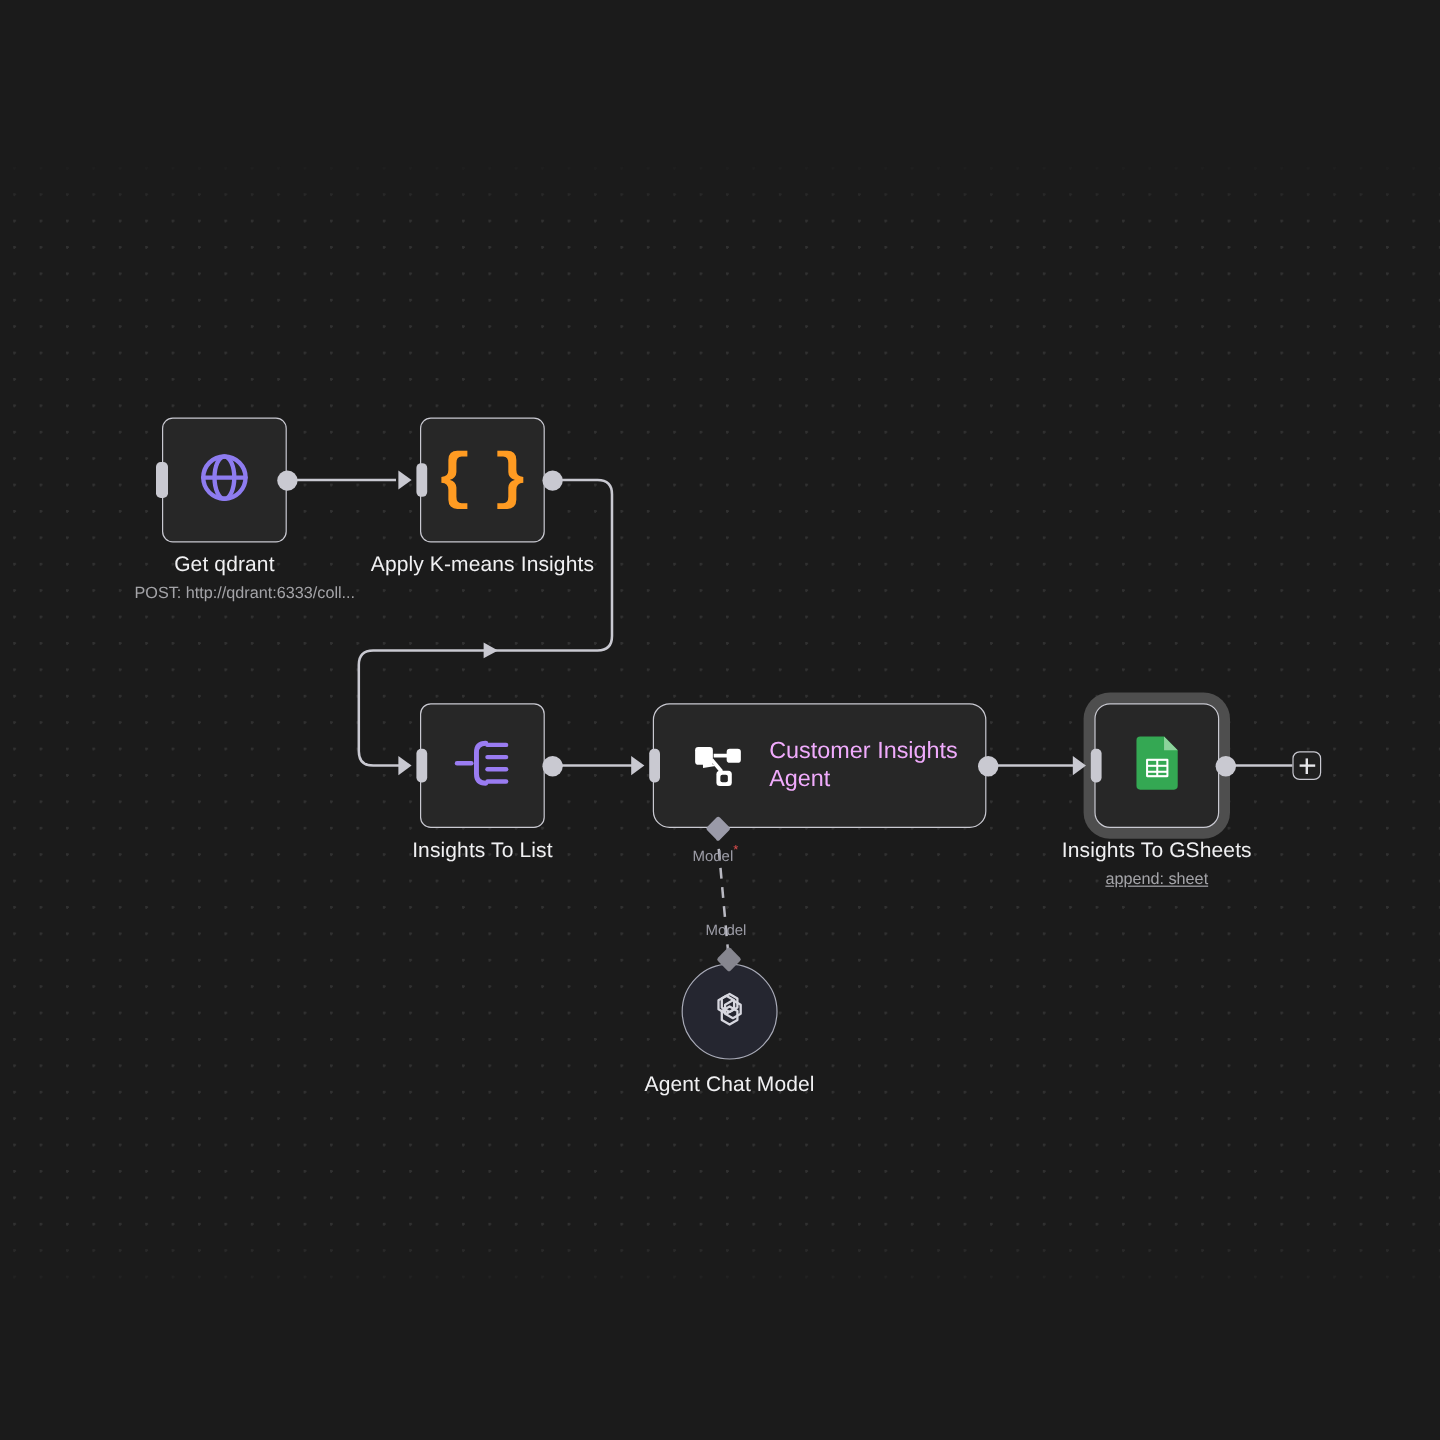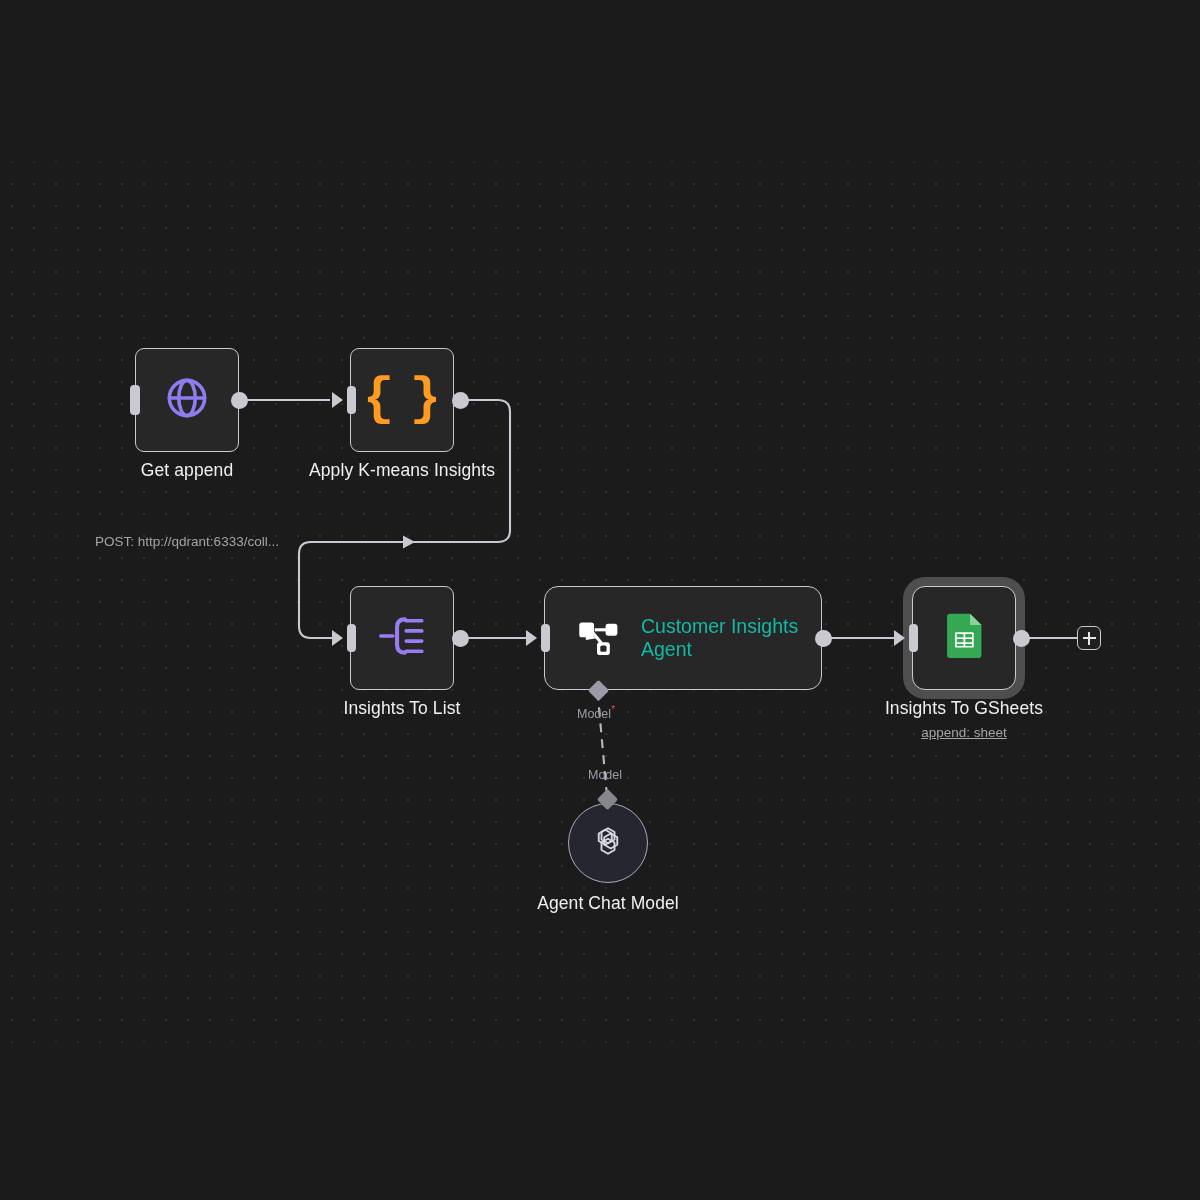--- a/index.html
+++ b/index.html
@@ -183,21 +183,21 @@
     background: #e6e6ea;
   }
   #add-node-button .plus-h { width: 13px; height: 2.4px; }
   #add-node-button .plus-v { width: 2.4px; height: 13px; }
 
   
   .icon-globe   { color: #8e7cf0; }
   .icon-code    { color: #ff9b22; font-size: 52px; font-weight: 700;
                   font-family: "Liberation Mono", monospace; line-height: 1; letter-spacing: -2px; }
   .icon-split   { color: #9a7cf2; }
-  .agent-title  { color: #14b8a6; font-size: 19.5px; line-height: 1.17; max-width: 170px; }
+  .agent-title  { color: #f0abfc; font-size: 19.5px; line-height: 1.17; max-width: 170px; }
 </style>
 </head>
 <body>
 
 <div id="canvas">
 
   <div id="dot-grid"></div>
 
   <svg id="edges" viewBox="0 0 1200 1200" width="1200" height="1200">
     <defs>
@@ -226,22 +226,22 @@
     <span class="icon-globe">
       <svg width="46" height="46" viewBox="0 0 24 24" fill="none" stroke="currentColor" stroke-width="1.9" stroke-linecap="round">
         <circle cx="12" cy="12" r="9.2"></circle>
         <line x1="2.8" y1="12" x2="21.2" y2="12"></line>
         <ellipse cx="12" cy="12" rx="4.3" ry="9.2"></ellipse>
       </svg>
     </span>
   </div>
   <div class="port-stub" style="left:130px; top:385px;"></div>
   <div class="port-out" style="left:231px; top:391.5px;"></div>
-  <div class="node-label" style="left:135px; top:460px; width:104px;">Get append</div>
-  <div class="node-sublabel" style="left:35px; top:486px; width:304px;margin-top:48px;">POST: http://qdrant:6333/coll...</div>
+  <div class="node-label" style="left:135px; top:460px; width:104px;">Get qdrant</div>
+  <div class="node-sublabel" style="left:52px; top:486px; width:304px;">POST: http://qdrant:6333/coll...</div>
 
   <div class="node square" style="left:350px; top:348px;">
     <span class="icon-code">{ }</span>
   </div>
   <div class="port-in" style="left:347px; top:386px;"></div>
   <div class="port-in-arrow" style="left:332px; top:391.5px;"></div>
   <div class="port-out" style="left:452px; top:391.5px;"></div>
   <div class="node-label" style="left:282px; top:460px; width:240px;">Apply K-means Insights</div>
 
   <div class="node square" style="left:350px; top:586px;">

